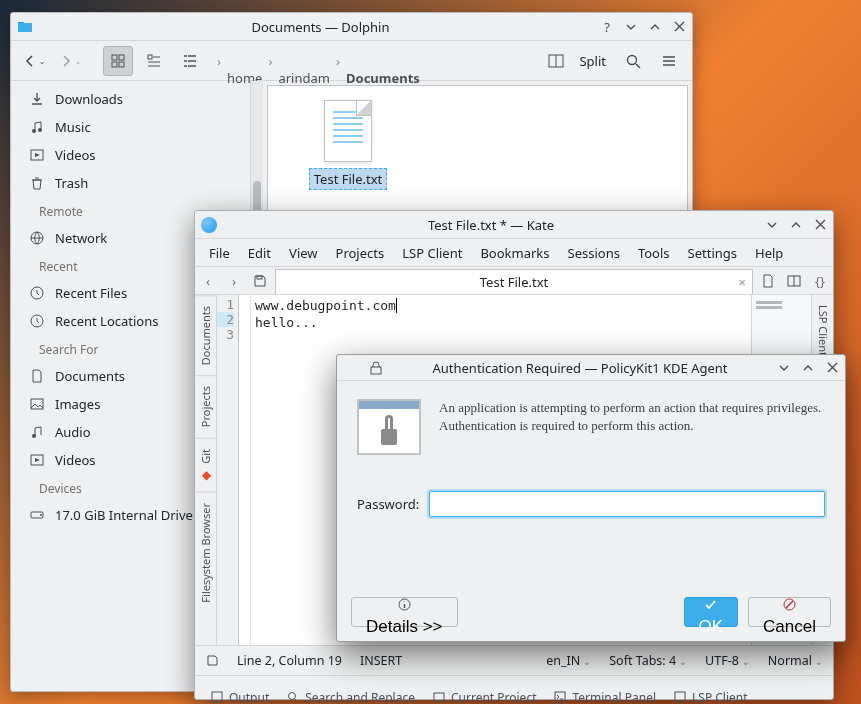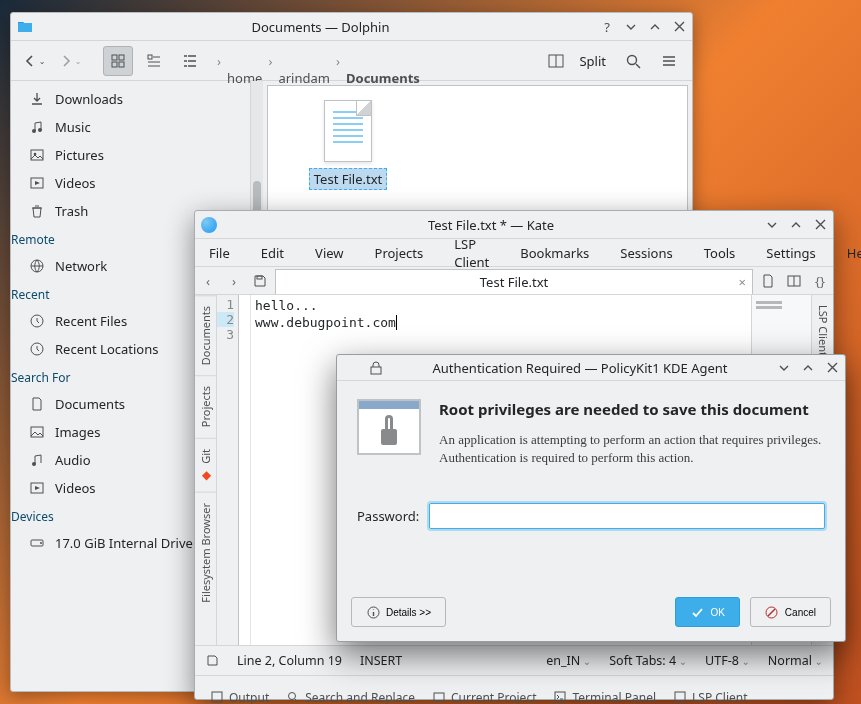--- a/index.html
+++ b/index.html
@@ -41,21 +41,21 @@
   .breadcrumb { display: flex; align-items: center; gap: 4px; margin-left: 6px; flex: 1; }
   .crumb { padding: 4px 2px; color: #4d5053; margin-top: 34px; }
   .crumb.current { font-weight: 700; }
   .chev { color: #8a8d90; }
   .splitbtn { display: flex; align-items: center; gap: 15px; padding: 4px 6px; }
   .dolphin-body { flex: 1; display: flex; overflow: hidden; }
   .sidebar {
     width: 240px; border-right: 1px solid #d4d6d8;
     overflow-y: auto; padding: 4px 0;
   }
-  .sb-section { padding: 6px 0 4px; color: #0c4a6e; font-size: 12px; }
+  .sb-section { padding: 6px 28px 4px; color: #737373; font-size: 12px; }
   .sb-item { display: flex; align-items: center; gap: 10px; padding: 5px 12px 5px 18px; }
   .sb-item .ic { width: 16px; height: 16px; display:flex; align-items:center; justify-content:center; color:#4d5053; }
   .scrollbar { width: 12px; background: #e6e7e9; display:flex; flex-direction:column; align-items:center; }
   .scrollbar .thumb { width:8px; height:40px; background:#b9bcbf; border-radius:4px; margin-top:100px; }
   .filepane {
     flex: 1; background: #fff; margin: 4px; border: 1px solid #c0c3c6;
     position: relative; display:flex; align-items:flex-start;
   }
   .file-icon-wrap { margin: 14px 0 0 40px; text-align: center; width: 80px; }
   .doc-icn {
@@ -86,21 +86,21 @@
     border-radius: 3px;
     box-shadow: 0 8px 28px rgba(0,0,0,.45);
     display: flex; flex-direction: column;
   }
   .kate .titlebar { border-bottom: 1px solid #d4d6d8; }
   .kate-app-icon {
     width:16px;height:16px;border-radius:50%;
     background:radial-gradient(circle at 30% 30%, #7ec9f5, #1d99f3);
     position:relative;
   }
-  .menubar { height: 28px; display: flex; align-items: center; gap: 15px; padding: 0 6px; border-bottom: 1px solid #d4d6d8; }
+  .menubar { height: 28px; display: flex; align-items: center; gap: 2px; padding: 0 6px; border-bottom: 1px solid #d4d6d8; }
   .menuitem { padding: 4px 8px; }
   .tabbar { height: 28px; display: flex; align-items: stretch; border-bottom: 1px solid #d4d6d8; }
   .tabbar .left-tools, .tabbar .right-tools { display:flex; align-items:center; }
   .tabbar .tbtn2 { width:26px; display:flex;align-items:center;justify-content:center;color:#6a6d70;}
   .tab-active { flex:1; display:flex; align-items:center; justify-content:center; background:#fff; border:1px solid #c0c3c6; border-bottom:none; margin:2px 2px 0; position:relative;}
   .tab-close { position:absolute; right:6px; color:#8a8d90;}
   .kate-main { flex:1; display:flex; overflow:hidden;}
   .sidetabs { width:22px; display:flex; flex-direction:column; border-right:1px solid #d4d6d8; }
   .sidetab {
     flex:0 0 auto; padding:10px 2px; writing-mode:vertical-rl; transform:rotate(180deg);
@@ -141,21 +141,21 @@
   .lock-g{position:absolute;inset:14px 16px 8px;}
   .lock-body{position:absolute;left:6px;right:6px;bottom:0;height:16px;background:#888a8c;border-radius:2px;}
   .lock-sh{position:absolute;left:10px;right:10px;top:0;height:14px;border:3px solid #888a8c;border-bottom:none;border-radius:10px 10px 0 0;}
   .polkit-text h3{font-size:15px; font-weight:700; margin-bottom:12px;}
   .polkit-text p{font-size:13px; line-height:1.4; color:#3a3c3f;font-family:Liberation Serif, serif;}
   .pwrow{display:flex; align-items:center; gap:10px; margin-top:36px;}
   .pwrow label{font-size:13px;}
   .pwrow input{flex:1; height:26px; border:1px solid #3daee9; outline:2px solid rgba(61,174,233,.35); border-radius:2px; padding:0 6px; background:#fff;}
   .polkit-btns{display:flex; gap:10px; padding:10px 14px 14px; align-items:center;}
   .polkit-btns .spacer{flex:1;}
-  .btn{height:30px; padding:0 14px; border:1px solid #b6b9bc; border-radius:3px; background:#eff0f1; display:flex; align-items:center; gap:6px; font-size:10px;}
+  .btn{height:30px; padding:0 14px; border:1px solid #b6b9bc; border-radius:3px; background:#eff0f1; display:flex; align-items:center; gap:6px; font-size:17px;flex-direction:column;}
   .btn.primary{background:#3daee9; color:#fff; border-color:#2e9ed8;}
   .ic-sm{width:14px;height:14px;display:inline-flex;align-items:center;justify-content:center;}
 
   svg{display:block;}
 </style>
 </head>
 <body>
 
 <div class="dolphin">
   <div class="titlebar">
@@ -259,30 +259,20 @@
         </div>
       <div class="sb-item">
           <span class="ic">
             <svg width="14" height="14" viewBox="0 0 14 14">
               <path d="M5 11V3l6-1v8" stroke="#4d5053" fill="none"></path>
               <circle cx="4" cy="11" r="2" fill="#4d5053"></circle>
               <circle cx="10" cy="10" r="2" fill="#4d5053"></circle>
             </svg>
           </span>
           <span>Music</span>
-        </div>
-      <div class="sb-item">
-          <span class="ic">
-            <svg width="14" height="14" viewBox="0 0 14 14">
-              <rect x="1" y="2" width="12" height="10" fill="none" stroke="#4d5053"></rect>
-              <circle cx="5" cy="6" r="1.3" fill="#4d5053"></circle>
-              <path d="M1 11l4-4 3 3 2-2 3 3" stroke="#4d5053" fill="none"></path>
-            </svg>
-          </span>
-          <span>Pictures</span>
         </div>
       <div class="sb-item">
           <span class="ic">
             <svg width="14" height="14" viewBox="0 0 14 14">
               <rect x="1" y="2" width="12" height="10" fill="none" stroke="#4d5053"></rect>
               <path d="M5 5l5 2-5 2z" fill="#4d5053"></path>
             </svg>
           </span>
           <span>Videos</span>
         </div>
@@ -473,22 +463,22 @@
     </div>
 
     <div class="editor-area">
       <div class="gutter">
         <div>1</div>
         <div class="ln2">2</div>
         <div>3</div>
       </div>
       <div class="foldcol"></div>
       <div class="code">
+        <div><span>www.debugpoint.com</span><span class="caret"></span></div>
         <div>hello...</div>
-        <div><span>www.debugpoint.com</span><span class="caret"></span></div>
         <div></div>
       </div>
       <div class="minimap"></div>
     </div>
 
     <div class="rightrail">
       <div class="rt"><span>LSP Client</span></div>
     </div>
   </div>
 
@@ -573,21 +563,20 @@
 
   <div class="polkit-body">
     <div class="polkit-top">
       <div class="lock-box">
         <div class="lock-g">
             <div class="lock-sh"></div>
             <div class="lock-body"></div>
           </div>
       </div>
       <div class="polkit-text">
-        <h3>Root privileges are needed to save this document</h3>
         <p>An application is attempting to perform an action that requires privileges. Authentication is required to perform this action.</p>
       </div>
     </div>
     <div class="pwrow">
       <label>Password:</label>
       <input type="password" style="">
     </div>
   </div>
 
   <div class="polkit-btns">

